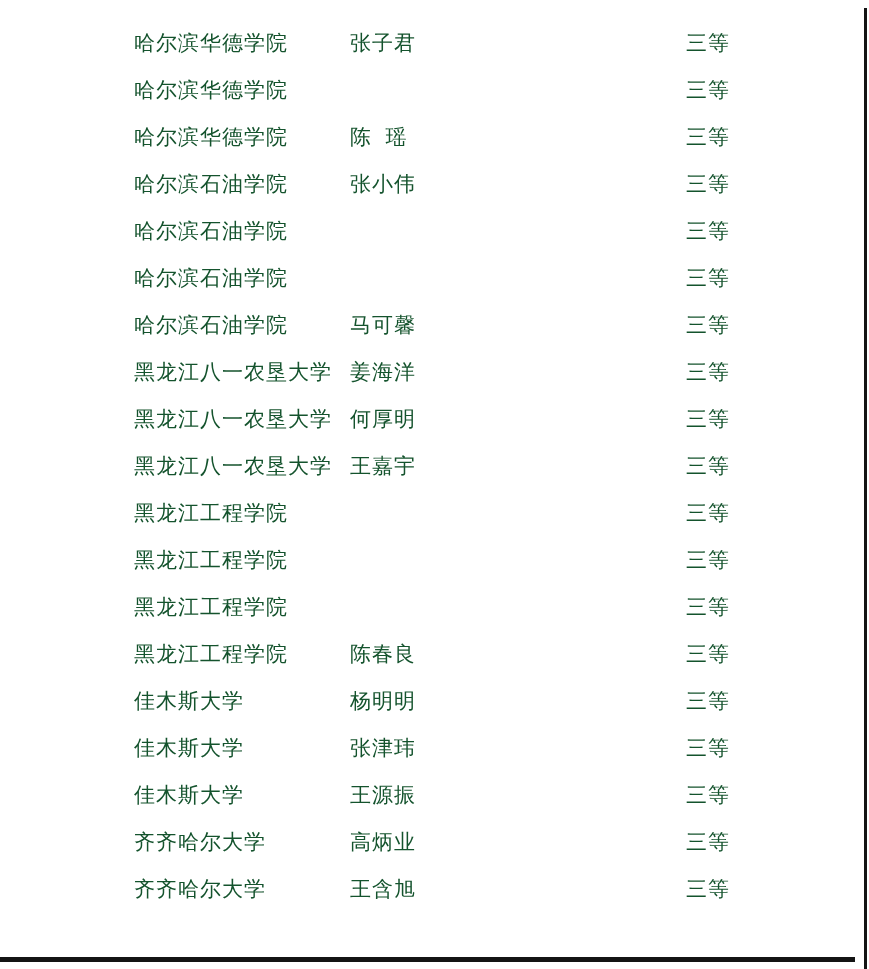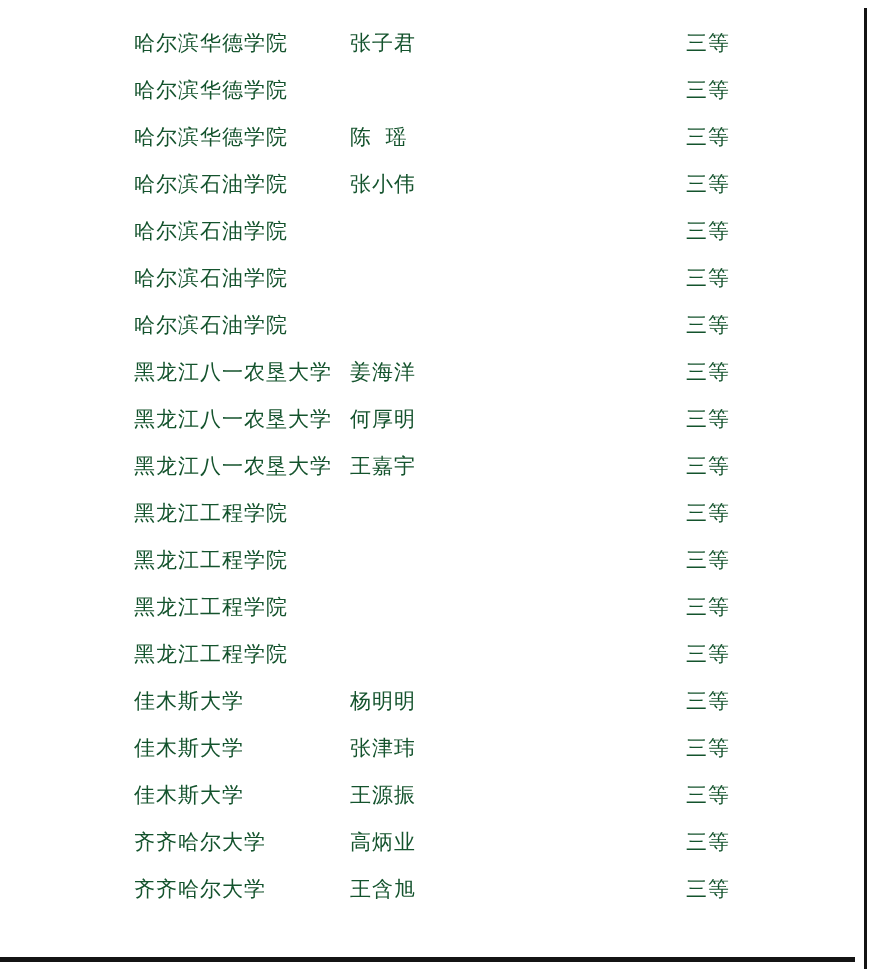--- a/index.html
+++ b/index.html
@@ -98,20 +98,21 @@
     <span class="cell award">三等</span>
   </div>
 
   <div class="row">
     <span class="cell university">哈尔滨石油学院</span>
     <span class="cell award">三等</span>
   </div>
 
   <div class="row">
     <span class="cell university">哈尔滨石油学院</span>
+    <span class="cell name">马可馨</span>
     <span class="cell award">三等</span>
   </div>
 
   <div class="row">
     <span class="cell university">黑龙江八一农垦大学</span>
     <span class="cell name">姜海洋</span>
     <span class="cell award">三等</span>
   </div>
 
   <div class="row">
@@ -136,20 +137,21 @@
     <span class="cell award">三等</span>
   </div>
 
   <div class="row">
     <span class="cell university">黑龙江工程学院</span>
     <span class="cell award">三等</span>
   </div>
 
   <div class="row">
     <span class="cell university">黑龙江工程学院</span>
+    <span class="cell name">陈春良</span>
     <span class="cell award">三等</span>
   </div>
 
   <div class="row">
     <span class="cell university">佳木斯大学</span>
     <span class="cell name">杨明明</span>
     <span class="cell award">三等</span>
   </div>
 
   <div class="row">

